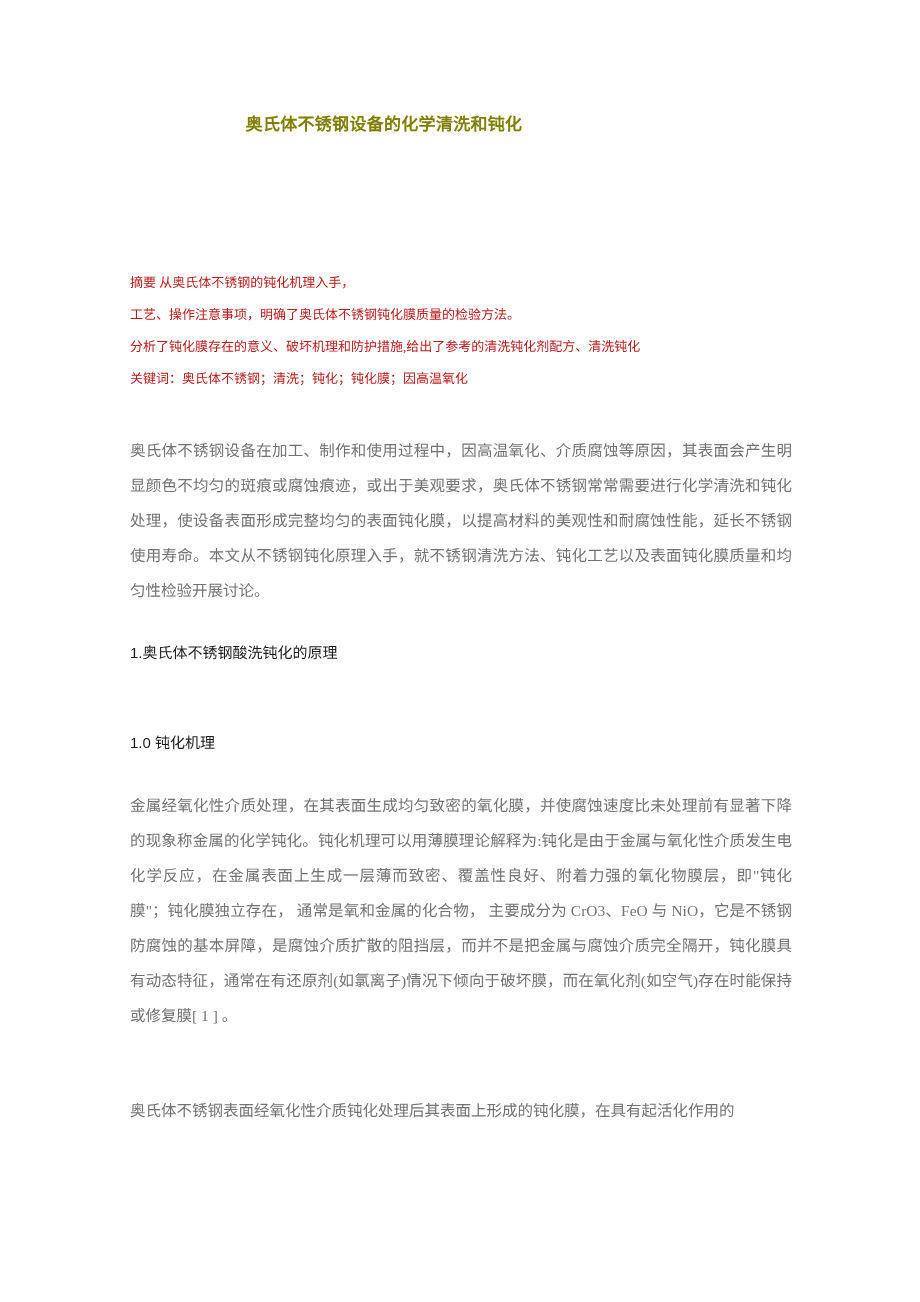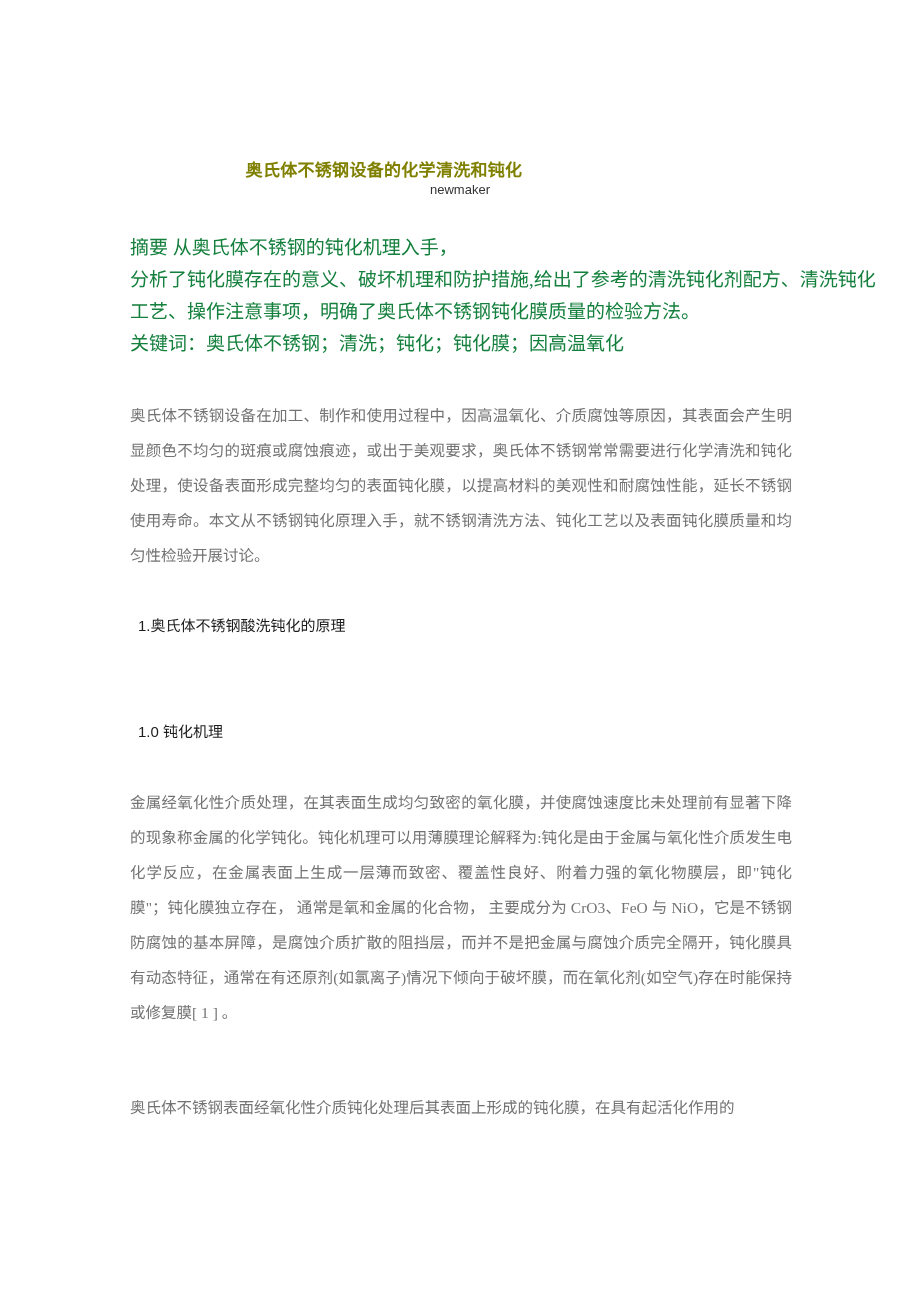--- a/index.html
+++ b/index.html
@@ -31,21 +31,20 @@
     top: 112px;
     left: 0;
     width: 768px;
     text-align: center;
     font-family: "Liberation Sans", "DejaVu Sans", sans-serif;
     font-weight: bold;
     font-size: 17px;
     letter-spacing: 0.3px;
     color: #808000;
     line-height: 26px;
-    margin-top: 46px;
   }
 
   .doc-author {
     position: absolute;
     top: 180px;
     left: 0;
     width: 920px;
     text-align: center;
     font-family: "Liberation Sans", "DejaVu Sans", sans-serif;
     font-size: 13px;
@@ -55,25 +54,26 @@
 
   
   .content {
     position: absolute;
     top: 232px;
     left: 130px;
     width: 662px;
   }
 
   .abstract-block {
-    font-size: 19px;
+    font-size: 13px;
     line-height: 32px;
-    color: #15803d;
+    color: #b91c1c;
     text-align: justify;
     margin-bottom: 0;
+    margin-top: 35px;
   }
 
   .abstract-line {
     display: block;
     white-space: nowrap;
   }
 
   .keywords-line {
     display: block;
     white-space: nowrap;
@@ -86,44 +86,43 @@
     margin: 0;
     font-size: 15.5px;
     line-height: 35px;
     text-align: justify;
     text-justify: inter-ideograph;
     color: #737373;
   }
 
   h2.section-heading,
   h3.section-heading {
-    margin: 8px;
+    margin: 0;
     font-family: "Liberation Sans", "DejaVu Sans", sans-serif;
     font-weight: normal;
     font-size: 15px;
     line-height: 30px;
     color: #1c1c1c;
     text-align: left;
   }
 </style>
 </head>
 <body>
 
 <div class="page">
 
   <div class="doc-title">奥氏体不锈钢设备的化学清洗和钝化</div>
 
-  <div class="doc-author">newmaker</div>
 
   <div class="content">
 
     <div class="abstract-block">
       <span class="abstract-line">摘要 从奥氏体不锈钢的钝化机理入手，</span>
+      <span class="abstract-line">工艺、操作注意事项，明确了奥氏体不锈钢钝化膜质量的检验方法。</span>
       <span class="abstract-line">分析了钝化膜存在的意义、破坏机理和防护措施,给出了参考的清洗钝化剂配方、清洗钝化</span>
-      <span class="abstract-line">工艺、操作注意事项，明确了奥氏体不锈钢钝化膜质量的检验方法。</span>
       <span class="keywords-line">关键词：奥氏体不锈钢；清洗；钝化；钝化膜；因高温氧化</span>
     </div>
 
     <div class="spacer-lg"></div>
 
     <p class="body-para">奥氏体不锈钢设备在加工、制作和使用过程中，因高温氧化、介质腐蚀等原因，其表面会产生明显颜色不均匀的斑痕或腐蚀痕迹，或出于美观要求，奥氏体不锈钢常常需要进行化学清洗和钝化处理，使设备表面形成完整均匀的表面钝化膜，以提高材料的美观性和耐腐蚀性能，延长不锈钢使用寿命。本文从不锈钢钝化原理入手，就不锈钢清洗方法、钝化工艺以及表面钝化膜质量和均匀性检验开展讨论。</p>
 
     <div class="spacer-md"></div>
 
     <h2 class="section-heading">1.奥氏体不锈钢酸洗钝化的原理</h2>

